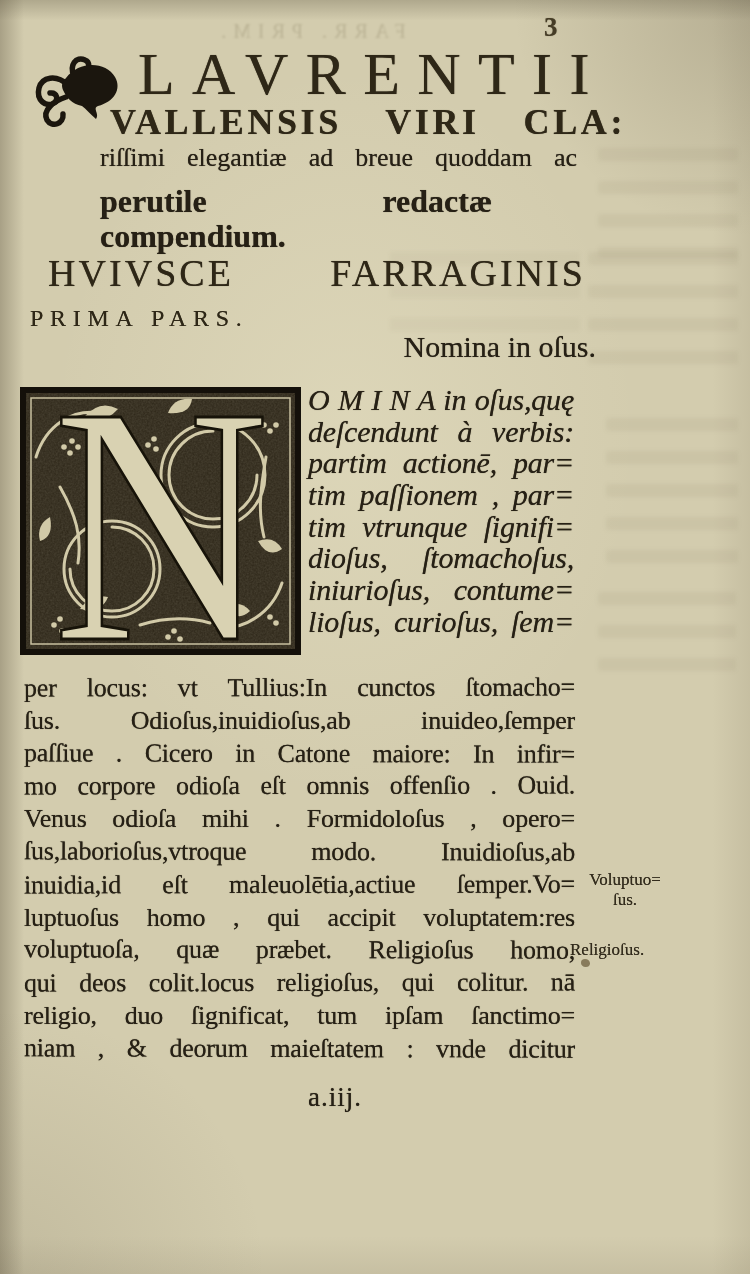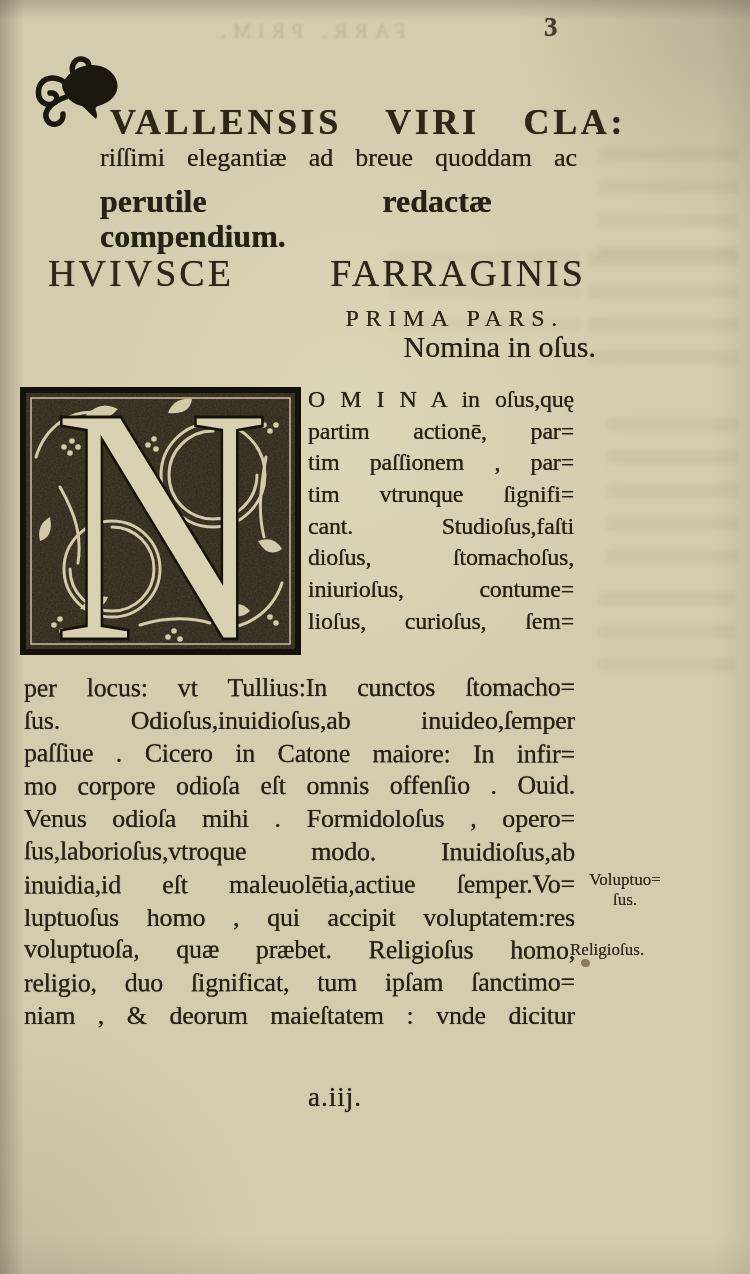--- a/index.html
+++ b/index.html
@@ -68,38 +68,39 @@
     font-weight:bold;
   }
   .sec-head{
     position:absolute;left:48px;top:254px;width:538px;
     font-size:38px;line-height:1;letter-spacing:.08em;
     text-align:justify;text-align-last:justify;
     color:#2e2717;text-shadow:0 0 .7px rgba(40,33,18,.8);
   }
   .sec-sub{
     position:absolute;left:30px;top:306px;width:534px;
-    font-size:24px;line-height:1;letter-spacing:.28em;text-align:right;
+    font-size:24px;line-height:1;letter-spacing:.28em;text-align:left;
     color:#2e2717;text-shadow:0 0 .6px rgba(40,33,18,.8);font-family:Liberation Serif, serif;
   }
   .rubric{
     position:absolute;left:66px;top:330px;width:530px;
     font-size:30px;line-height:1.1;text-align:right;
     text-shadow:0 0 .7px rgba(38,31,20,.8);
   }
 
   
   .woodcut{position:absolute;left:20px;top:387px;}
 
   
   .side-col{position:absolute;left:308px;top:384px;width:266px;}
   .side-col .ln{
-    height:31.7px;line-height:31.7px;font-size:24px;letter-spacing:-.2px;
+    height:31.7px;line-height:31.7px;font-size:30px;letter-spacing:-.2px;
     text-align:justify;text-align-last:justify;white-space:nowrap;
     text-shadow:0 0 .7px rgba(36,30,18,.85);
+    font-style:italic;
   }
   .full-col{position:absolute;left:24px;top:672px;width:551px;}
   .full-col .ln{
     height:32.8px;line-height:32.8px;font-size:26px;letter-spacing:-.2px;
     text-align:justify;text-align-last:justify;white-space:nowrap;
     text-shadow:0 0 .7px rgba(36,30,18,.85);
   }
   .full-col .ln:nth-child(3n){transform:rotate(.14deg);}
   .full-col .ln:nth-child(3n+1){transform:rotate(-.1deg);}
 
@@ -132,20 +133,21 @@
 
   <svg class="leaf" width="96" height="78" viewBox="0 0 96 78">
     <g fill="none" stroke="#1b160e" stroke-width="5.5" stroke-linecap="round">
       <path d="M42 33 C30 22 16 25 13 36 C10 48 20 56 28 51 C33 48 31 40 24 41"></path>
       <path d="M40 45 C28 49 16 58 21 68 C26 76 38 72 37 62"></path>
       <path d="M48 24 C43 13 50 4 59 8 C64 10 64 17 59 19"></path>
     </g>
     <path d="M40 26 C54 8 80 10 89 25 C96 37 88 50 72 54 C66 56 74 62 70 67 C64 62 60 57 56 54 C46 52 40 45 37 38 C35 33 36 30 40 26 Z" fill="#1b160e"></path>
   </svg>
 
+  <h1 class="h-title">LAVRENTII</h1>
   <div class="h-caps2">VALLENSIS VIRI CLA:</div>
   <div class="h-sub1">riſſimi elegantiæ ad breue quoddam ac</div>
   <div class="h-sub2">perutile redactæ compendium.</div>
   <div class="sec-head">HVIVSCE FARRAGINIS</div>
   <div class="sec-sub">PRIMA PARS.</div>
   <div class="rubric">Nomina in oſus.</div>
 
   <svg class="woodcut" width="281" height="268" viewBox="0 0 281 268">
     <defs>
       <filter id="mottle" x="0" y="0" width="100%" height="100%">
@@ -196,39 +198,40 @@
       <circle cx="256" cy="236" r="2.8"></circle>
         <circle cx="250" cy="230" r="2.8"></circle>
       <circle cx="70" cy="150" r="2.8"></circle>
         <circle cx="76" cy="144" r="2.8"></circle>
     </g>
     <text transform="translate(141 252) scale(1 1.13)" x="0" y="0" text-anchor="middle" font-family="'Liberation Serif','DejaVu Serif',serif" font-size="300" fill="#d9d2b2" stroke="#171309" stroke-width="2.5">N</text>
   </svg>
 
   <div class="side-col">
     <div class="ln">O M I N A in oſus,quę</div>
+    <div class="ln">deſcendunt à verbis:</div>
     <div class="ln">partim actionē, par=</div>
     <div class="ln">tim paſſionem , par=</div>
     <div class="ln">tim vtrunque ſignifi=</div>
-    <div class="ln">cant. Studioſus,faſti</div>
     <div class="ln">dioſus, ſtomachoſus,</div>
     <div class="ln">iniurioſus, contume=</div>
     <div class="ln">lioſus, curioſus, ſem=</div>
   </div>
 
   <div class="full-col">
     <div class="ln">per locus: vt Tullius:In cunctos ſtomacho=</div>
     <div class="ln">ſus. Odioſus,inuidioſus,ab inuideo,ſemper</div>
     <div class="ln">paſſiue . Cicero in Catone maiore: In infir=</div>
     <div class="ln">mo corpore odioſa eſt omnis offenſio . Ouid.</div>
     <div class="ln">Venus odioſa mihi . Formidoloſus , opero=</div>
     <div class="ln">ſus,laborioſus,vtroque modo. Inuidioſus,ab</div>
     <div class="ln">inuidia,id eſt maleuolētia,actiue ſemper.Vo=</div>
     <div class="ln">luptuoſus homo , qui accipit voluptatem:res</div>
     <div class="ln">voluptuoſa, quæ præbet. Religioſus homo,</div>
+    <div class="ln">qui deos colit.locus religioſus, qui colitur. nā</div>
     <div class="ln">religio, duo ſignificat, tum ipſam ſanctimo=</div>
     <div class="ln">niam , &amp; deorum maieſtatem : vnde dicitur</div>
   </div>
 
   <div class="sig">a.iij.</div>
 
   <div class="note note1">
     <div>Voluptuo=</div>
     <div>ſus.</div>
   </div>

